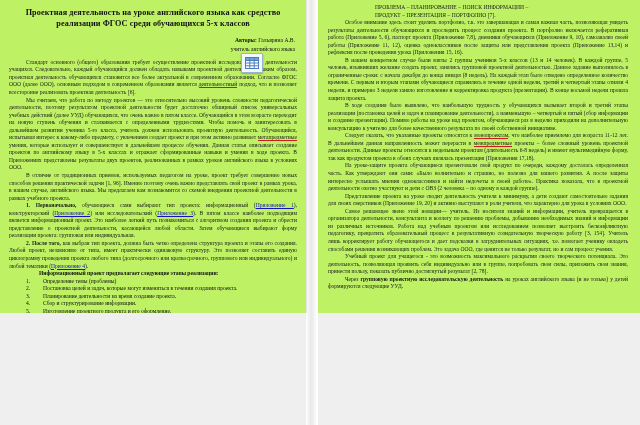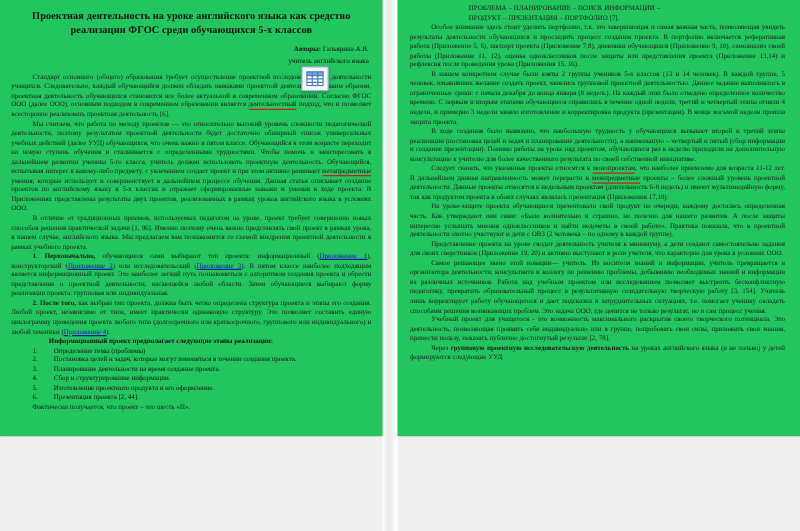--- a/index.html
+++ b/index.html
@@ -9,22 +9,22 @@
     background:#f2f2f2;
     font-family:"Liberation Serif", serif;
     color:#111;
   }
   .viewport{
     position:relative;width:640px;height:425px;
     display:flex;flex-direction:row;
     background:#efefef;
   }
   .page{
-    background:#22c55e;
-    height:349px;
+    background:#bef264;
+    height:313px;
     box-sizing:border-box;
     overflow:hidden;
     position:relative;
   }
   .page-left{
     width:306px;
     padding:4px 9px 0 9px;
     box-shadow:1px 0 0 #e2e2e2;
   }
   .gutter{

